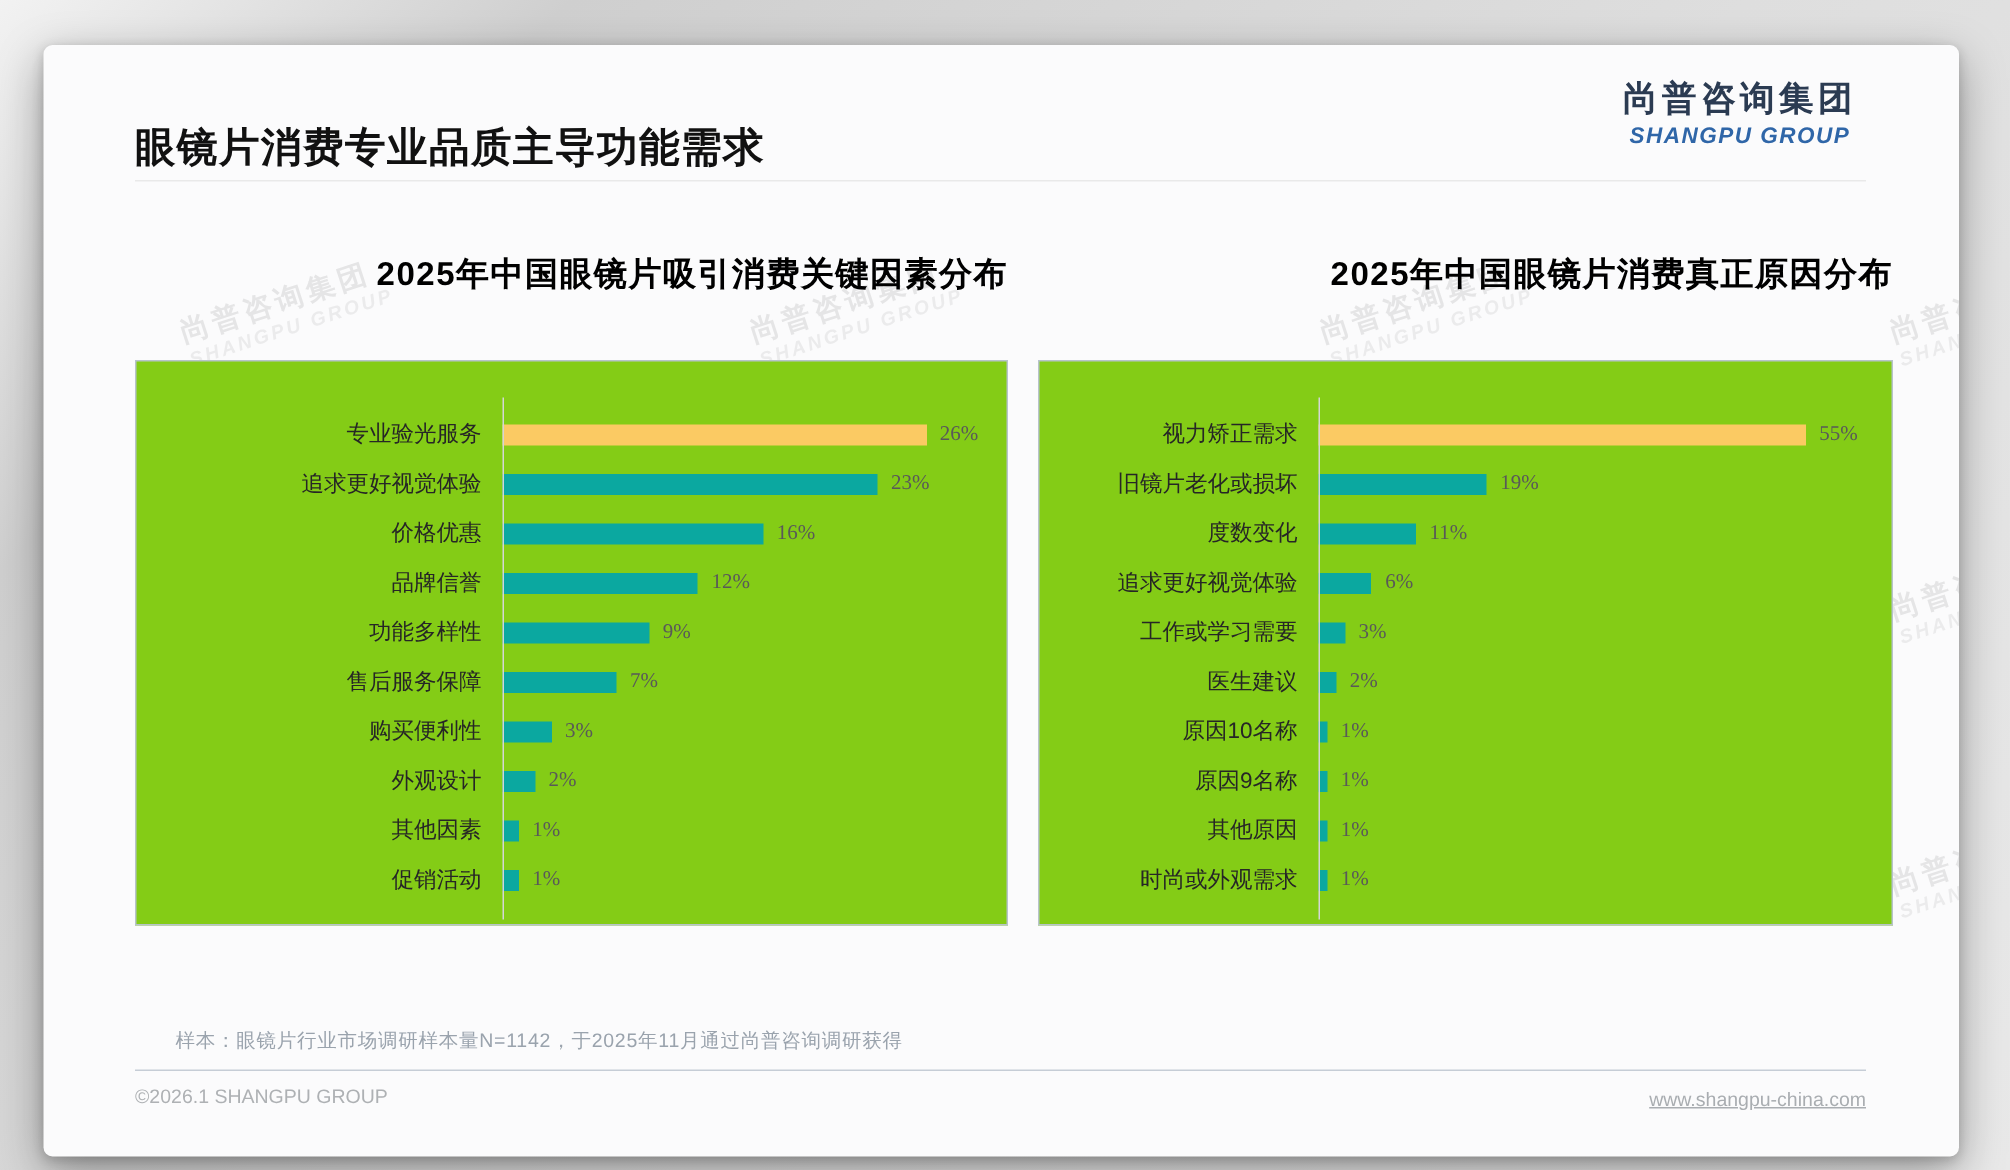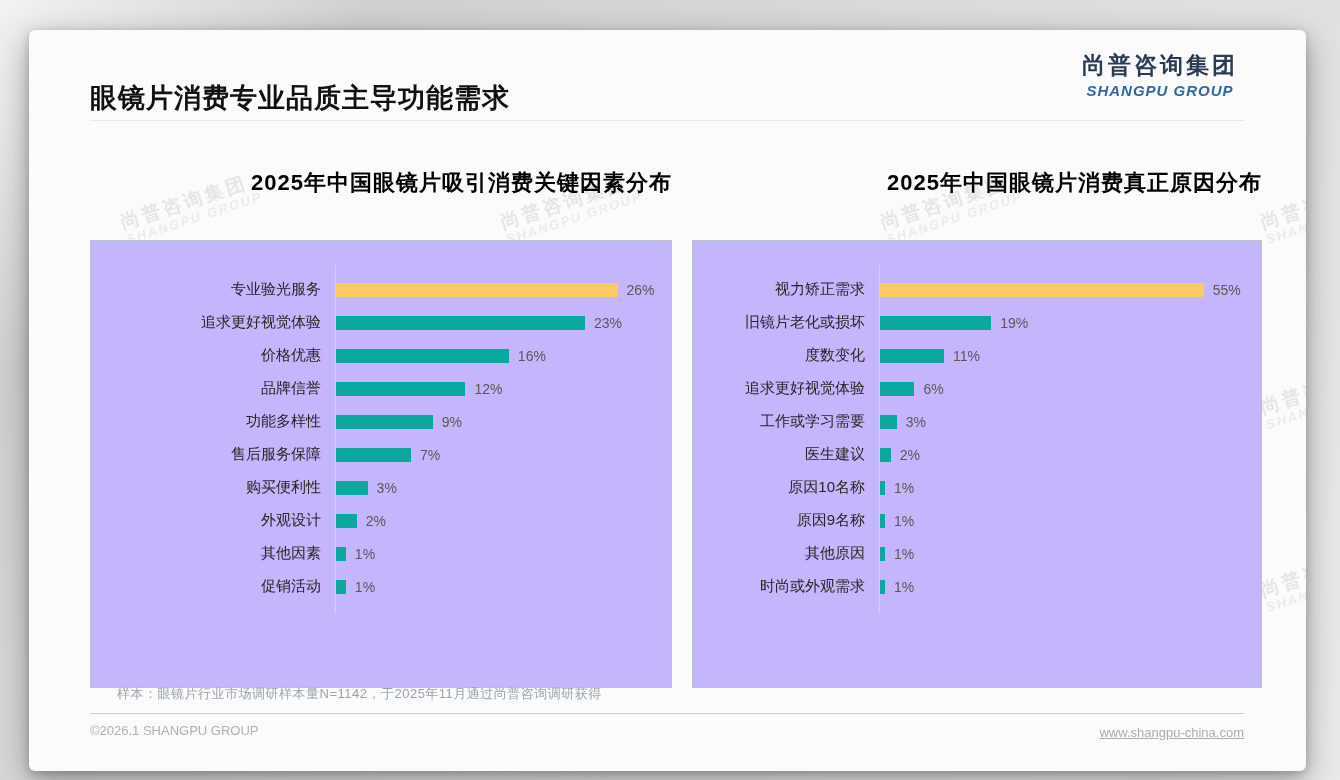--- a/index.html
+++ b/index.html
@@ -40,37 +40,37 @@
   .header-divider { position:absolute; left:61px; right:62px; top:90px; height:1px; background:#e9e9e9; z-index:1; }
   
   .chart-col { position:absolute; top:138px; z-index:1; }
   .chart-col.left  { left:61px;  width:582px; }
   .chart-col.right { left:663px; width:570px; }
   .chart-title {
     text-align:right; font-size:22px; font-weight:700; color:#000;
     letter-spacing:1px; margin-bottom:0;
   }
   .chart-box {
-    position:absolute; top:72px; left:0; right:0; height:448px;
-    background:#c4b5fd; border:1px solid #b7c3cb;
+    position:absolute; top:72px; left:0; right:0; height:377px;
+    background:#84cc16; border:1px solid #b7c3cb;
   }
   .rows { position:absolute; left:0; right:10px; top:32px; }
   .axis { position:absolute; width:1px; background:#d4d6d6; top:-8px; height:348px; }
   .chart-col.left  .axis { left:244px; }
   .chart-col.right .axis { left:186px; }
   .row { display:flex; align-items:center; height:33px; }
   .cat {
     flex:0 0 auto; text-align:right; padding-right:14px;
     font-size:15px; color:#262626;
   }
   .chart-col.left  .cat { width:244px; }
   .chart-col.right .cat { width:186px; }
   .plot { flex:1 1 auto; display:flex; align-items:center; height:100%; }
   .bar { height:14px; flex:0 0 auto; }
-  .val { font-size:14px; color:#595959; margin-left:9px; white-space:nowrap; }
+  .val { font-size:14px; color:#595959; margin-left:9px; white-space:nowrap;font-family:Liberation Serif, serif; }
   
   .note {
     position:absolute; left:88px; top:655px; z-index:1;
     font-size:13px; color:#9aa3ad; letter-spacing:0.5px;
   }
   .footer-divider { position:absolute; left:61px; right:62px; top:683px; height:1px; background:#c6cdd6; z-index:1; }
   .copyright { position:absolute; left:61px; top:693px; font-size:13px; color:#aeb1b4; z-index:1; }
   .website   { position:absolute; right:62px; top:695px; font-size:13px; color:#a9adb1; z-index:1;text-decoration:underline; }
 </style>
 </head>

